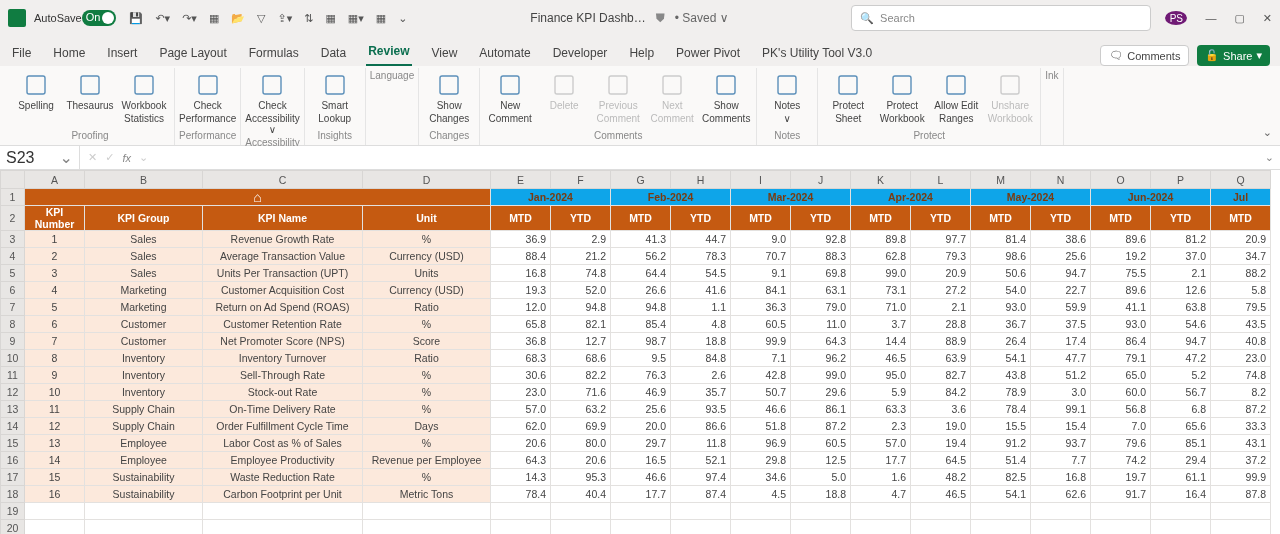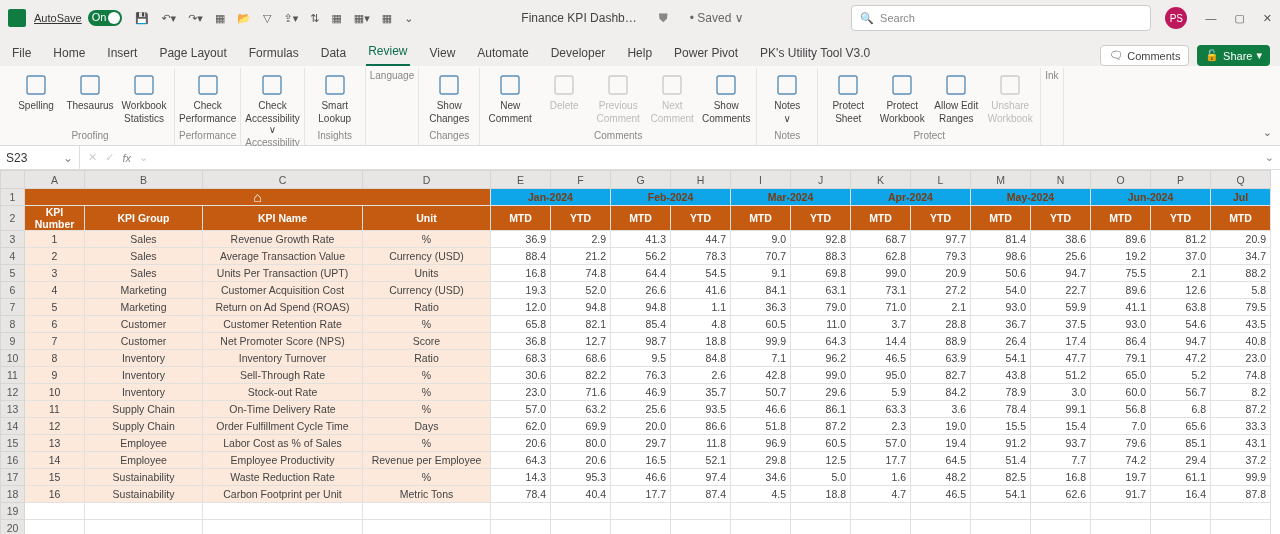--- a/index.html
+++ b/index.html
@@ -1,49 +1,49 @@
 <!DOCTYPE html>
 <html><head>
 <meta charset="utf-8">
 <style>
 * { margin:0; padding:0; box-sizing:border-box; font-family:"Segoe UI",sans-serif; }
 body { background:#f1efee; width:1280px; height:534px; overflow:hidden; font-size:11px; color:#333; }
 
 
 .titlebar { height:36px; display:flex; align-items:center; padding:0 8px; background:#f1efee; }
-.autosave { display:flex; align-items:center; gap:6px; font-size:11px;text-decoration:underline; }
+.autosave { display:flex; align-items:center; font-size:11px; }
 .toggle { width:34px; height:16px; background:#107c41; border-radius:8px; position:relative; }
 .toggle::after { content:""; position:absolute; right:2px; top:2px; width:12px; height:12px; background:#fff; border-radius:50%; }
 .qat { display:flex; gap:12px; margin-left:14px; align-items:center; color:#555; }
-.doctitle { margin-left:auto; margin-right:auto; display:flex; align-items:flex-start; gap:22px; font-size:12px; color:#444; }
+.doctitle { margin-left:auto; margin-right:auto; display:flex; align-items:flex-start; gap:10px; font-size:12px; color:#444; }
 .searchbox { display:flex; align-items:center; background:#fff; border:1px solid #ccc; border-radius:4px; height:26px; width:300px; padding:0 8px; gap:6px; color:#666; }
 .winbtns { display:flex; align-items:center; gap:18px; margin-left:14px; color:#555; }
-.avatar { width:22px; height:22px; border-radius:50%; background:#be185d; color:#fff; display:flex; align-items:center; justify-content:center; font-size:10px; }
+.avatar { width:22px; height:14px; border-radius:50%; background:#701a75; color:#fff; display:flex; align-items:center; justify-content:center; font-size:10px; }
 
 
 .tabs { height:30px; display:flex; align-items:flex-end; padding:0 10px; gap:18px; font-size:12px; color:#444; }
 .tab { padding:4px 2px 6px 2px; cursor:pointer; }
-.tab.active { color:#0b6e4f; border-bottom:2px solid #0b6e4f; font-weight:400; }
+.tab.active { color:#0b6e4f; border-bottom:2px solid #0b6e4f; font-weight:700; }
 .tabright { margin-left:auto; display:flex; gap:8px; }
 .pillbtn { border:1px solid #ccc; border-radius:4px; padding:3px 8px; font-size:11px; background:#fff; display:flex; align-items:center; gap:4px; }
 .sharebtn { background:#107c41; color:#fff; border:none; }
 
 
 .ribbon { background:#faf9f8; border-bottom:1px solid #ddd; height:80px; display:flex; padding:2px 6px 0 6px; position:relative; }
 .group { display:flex; flex-direction:column; align-items:center; border-right:1px solid #e5e5e5; padding:0 4px; }
 .group .items { flex:1; display:flex; align-items:flex-start; gap:2px; }
 .group .glabel { font-size:10px; color:#888; padding:2px 0 4px 0; }
 .rbtn { width:52px; display:flex; flex-direction:column; align-items:center; gap:2px; padding:4px 0 0 0; font-size:10px; color:#444; text-align:center; line-height:1.1; }
 .rbtn.dim { color:#bbb; }
 .rbtn .ricon { width:26px; height:26px; display:flex; align-items:center; justify-content:center; }
 .chev-collapse { position:absolute; right:8px; bottom:6px; color:#666; }
 
 
 .fbar { height:24px; background:#fff; border-bottom:1px solid #ddd; display:flex; align-items:center; position:relative; }
-.namebox { width:80px; border-right:1px solid #ddd; padding:0 6px; font-size:12px; display:flex; align-items:center; height:100%; }
+.namebox { width:80px; border-right:1px solid #ddd; padding:0 6px; font-size:16px; display:flex; align-items:center; height:100%; }
 .fxicons { display:flex; align-items:center; gap:8px; padding:0 8px; color:#888; }
 .fbar .expand { position:absolute; right:6px; color:#888; }
 
 
 .gridwrap { position:relative; background:#fff; }
 table.grid { border-collapse:collapse; table-layout:fixed; font-size:10.5px; }
 th.colh, td.rowh { background:#e8e6e4; color:#555; font-weight:400; text-align:center; border:1px solid #d8d6d4; }
 th.colh { height:18px; }
 td.rowh { width:24px; }
 td.cell { border:1px solid #e3e1df; height:17px; padding:0 4px; text-align:right; }
@@ -412,21 +412,21 @@
           <td class="cell lab">1</td>
           <td class="cell lab">Sales</td>
           <td class="cell lab">Revenue Growth Rate</td>
           <td class="cell lab">%</td>
           <td class="cell">36.9</td>
           <td class="cell">2.9</td>
           <td class="cell">41.3</td>
           <td class="cell">44.7</td>
           <td class="cell">9.0</td>
           <td class="cell">92.8</td>
-          <td class="cell">68.7</td>
+          <td class="cell">89.8</td>
           <td class="cell">97.7</td>
           <td class="cell">81.4</td>
           <td class="cell">38.6</td>
           <td class="cell">89.6</td>
           <td class="cell">81.2</td>
           <td class="cell">20.9</td>
         </tr>
         <tr class="datarow">
           <td class="rowh">4</td>
           <td class="cell lab">2</td>

